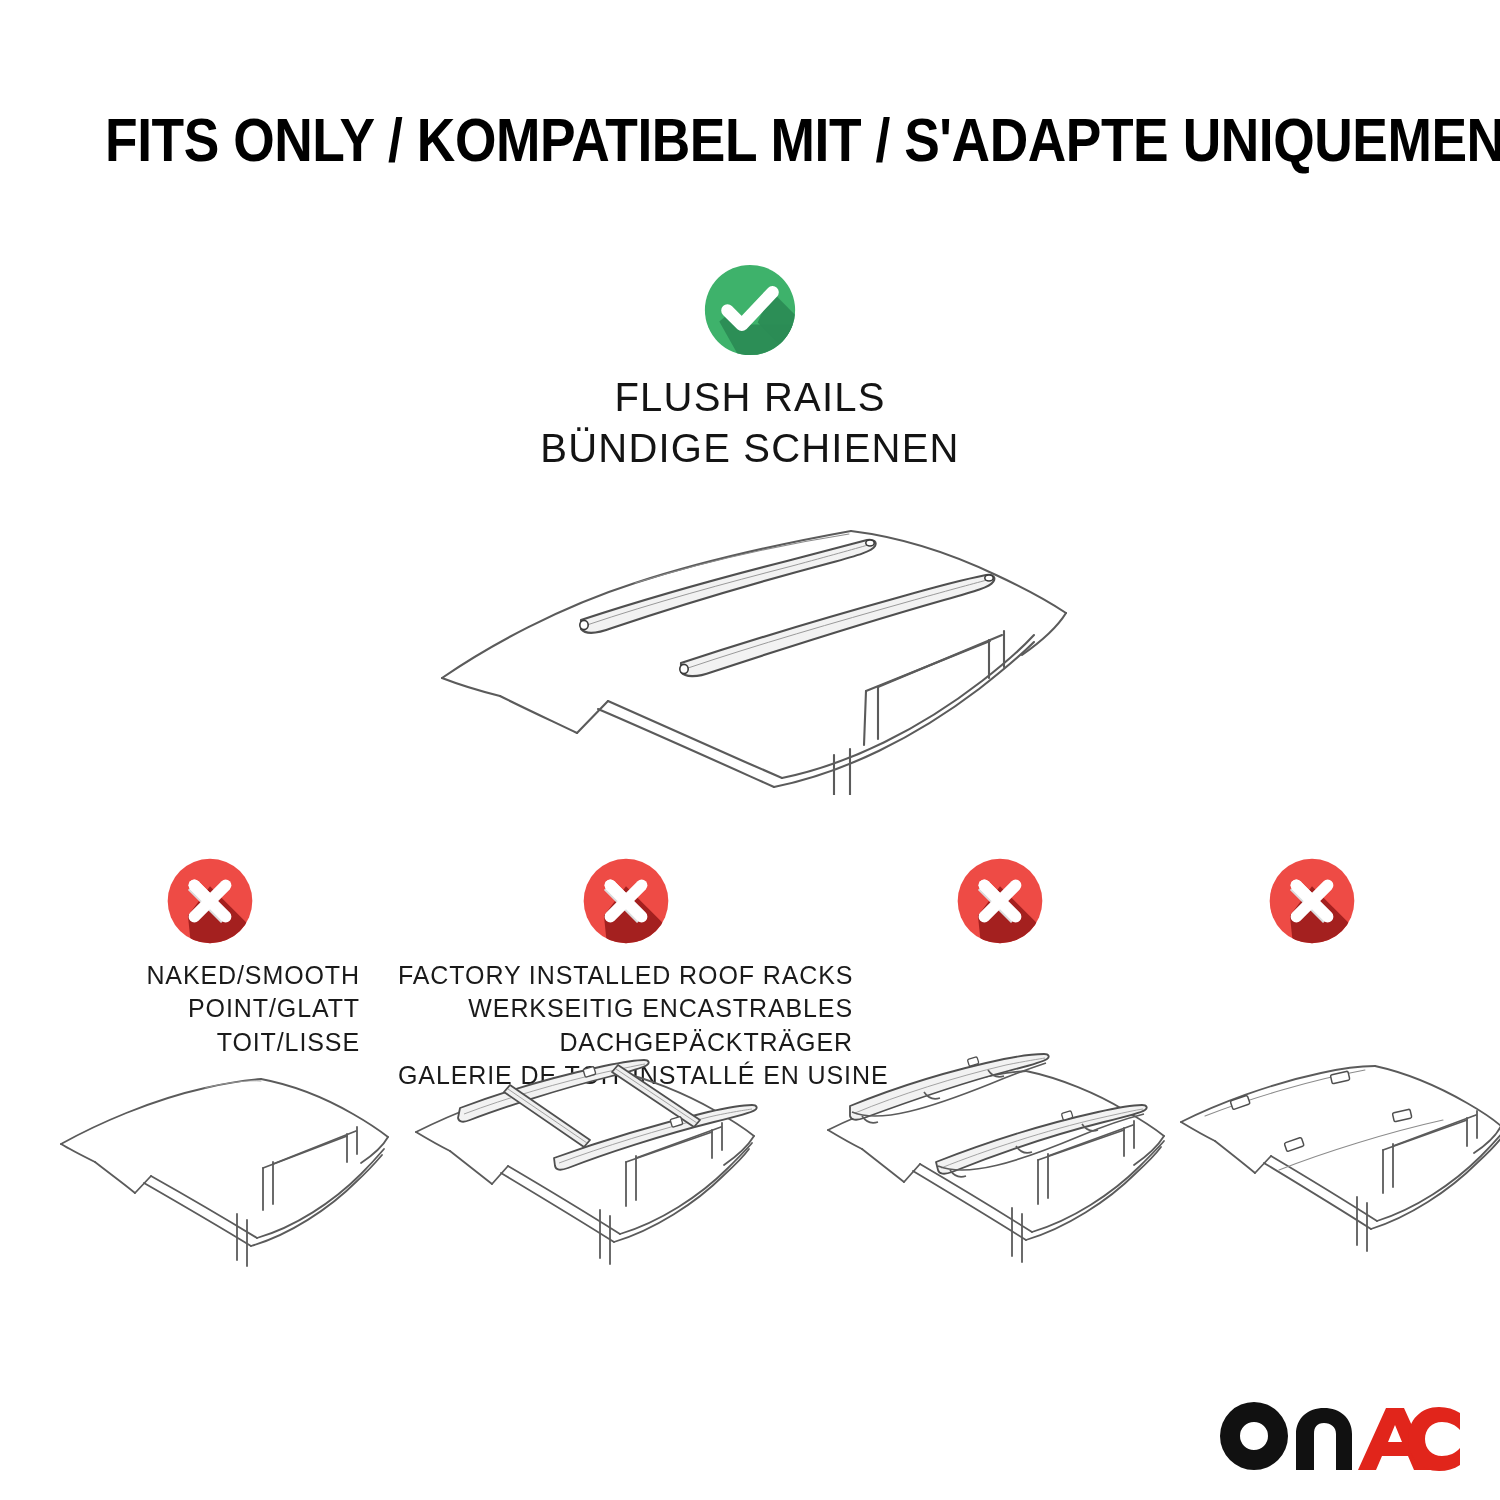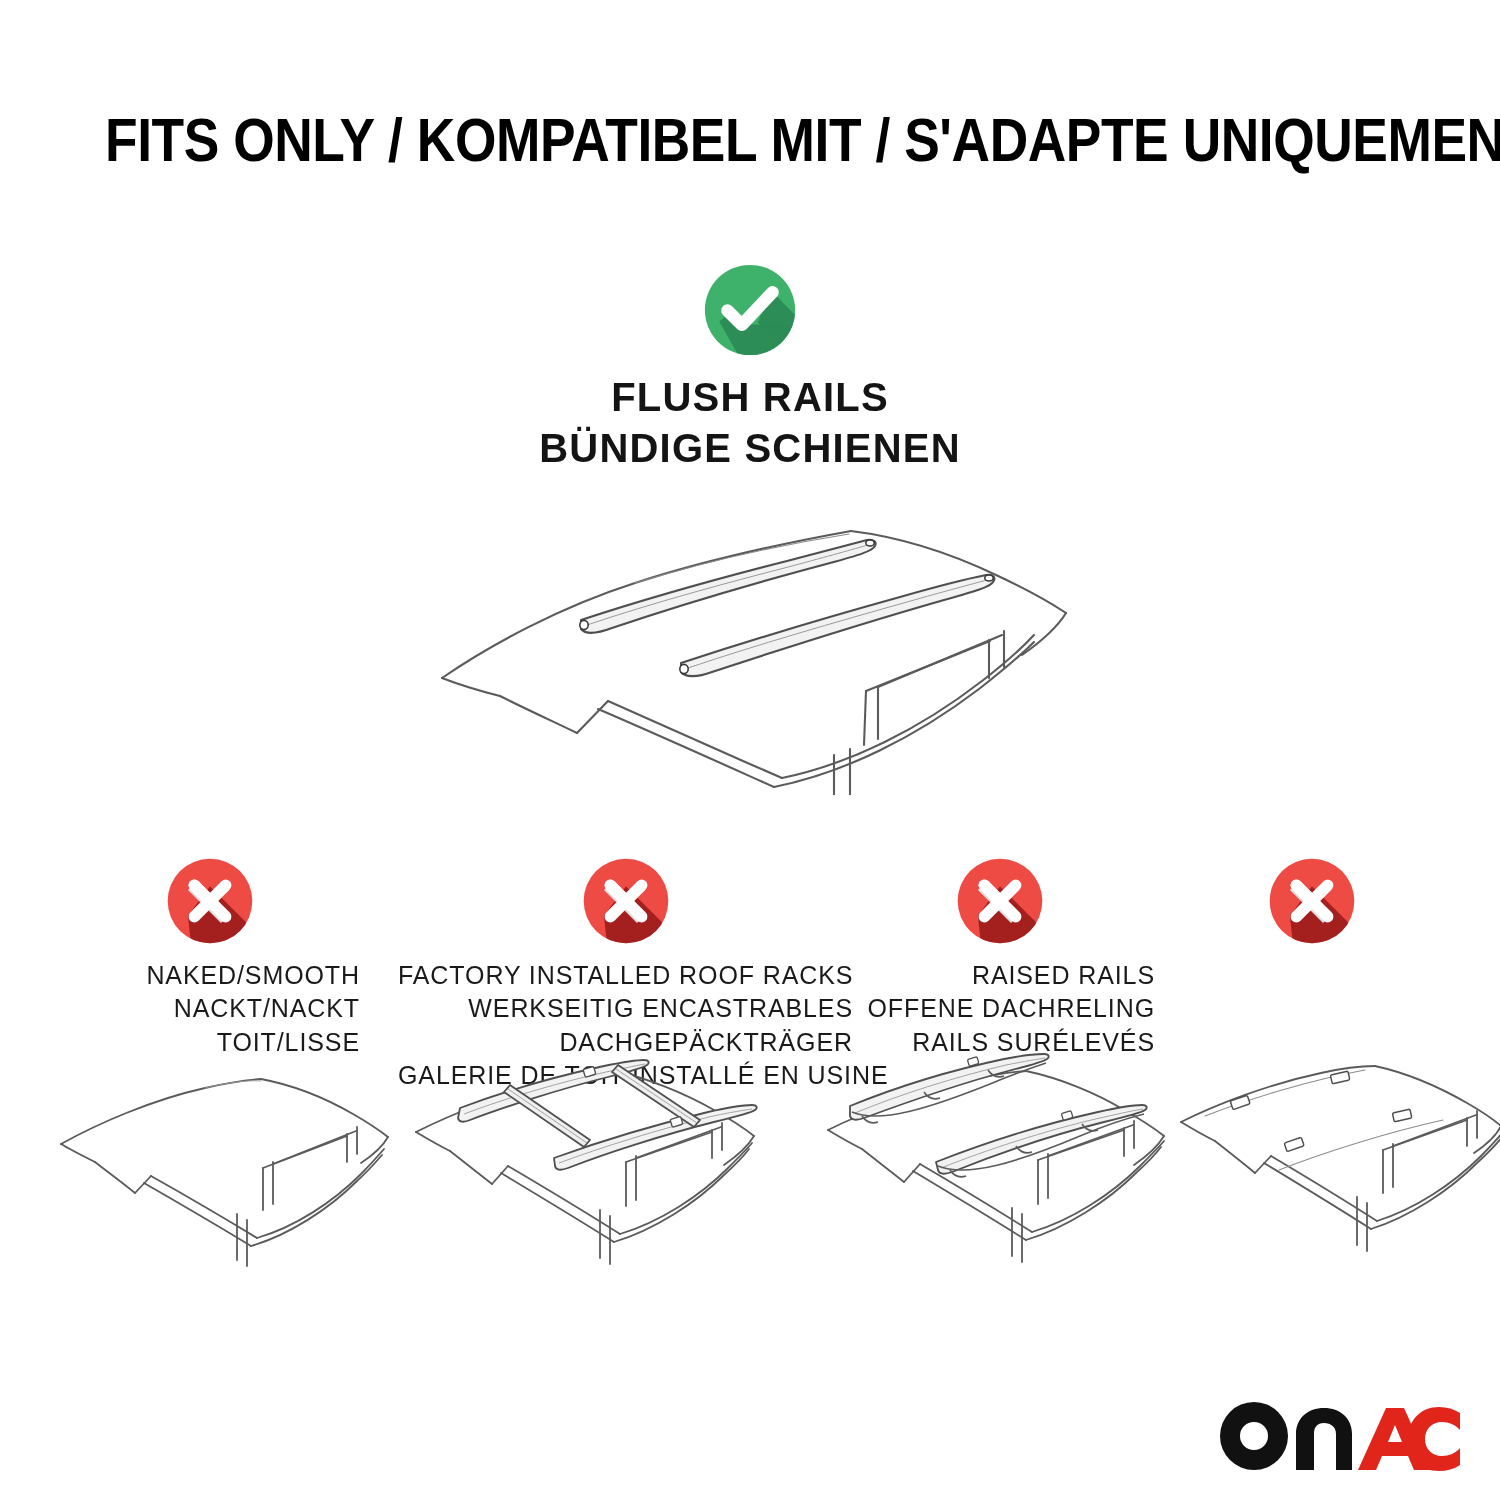--- a/index.html
+++ b/index.html
@@ -45,21 +45,21 @@
   .check-icon-wrap {
     width: 96px;
     height: 96px;
     margin: 0 auto;
     display: block;
   }
   .approved-labels {
     margin-top: 14px;
     font-size: 40px;
     line-height: 1.28;
-    font-weight: 700;
+    font-weight: 400;
     letter-spacing: 1.2px;
     color: #141414;
   }
   .approved-labels div { white-space: nowrap; }
 
   .hero-illustration {
     position: absolute;
     top: 495px;
     left: 430px;
     width: 650px;
@@ -209,21 +209,21 @@
       </g>
       <g stroke="#FFFFFF" stroke-width="12.5" stroke-linecap="round" fill="none">
         <line x1="33" y1="33" x2="67" y2="67"></line>
         <line x1="67" y1="33" x2="33" y2="67"></line>
       </g>
       <line x1="33" y1="33" x2="53" y2="53" stroke="#FFFFFF" stroke-width="12.5" stroke-linecap="round"></line>
     </svg>
   </span>
   <div class="reject-labels">
     <div>NAKED/SMOOTH</div>
-    <div>NACKT/NACKT</div>
+    <div>POINT/GLATT</div>
     <div>TOIT/LISSE</div>
   </div>
 </div>
 
 <div class="reject-col col-1">
   <span class="x-icon-wrap">
     <svg viewBox="0 0 100 100" width="92" height="92" aria-hidden="true">
       <defs>
           <clipPath id="cc1">
             <circle cx="50" cy="50" r="46"></circle>
@@ -266,25 +266,20 @@
       <g clip-path="url(#cc2)">
         <path d="M34 30 L70 66 L62 74 L26 38 Z" fill="#DCDDDE"></path>
       </g>
       <g stroke="#FFFFFF" stroke-width="12.5" stroke-linecap="round" fill="none">
         <line x1="33" y1="33" x2="67" y2="67"></line>
         <line x1="67" y1="33" x2="33" y2="67"></line>
       </g>
       <line x1="33" y1="33" x2="53" y2="53" stroke="#FFFFFF" stroke-width="12.5" stroke-linecap="round"></line>
     </svg>
   </span>
-  <div class="reject-labels">
-    <div>RAISED RAILS</div>
-    <div>OFFENE DACHRELING</div>
-    <div>RAILS SURÉLEVÉS</div>
-  </div>
 </div>
 
 <div class="reject-col col-3">
   <span class="x-icon-wrap">
     <svg viewBox="0 0 100 100" width="92" height="92" aria-hidden="true">
       <defs>
           <clipPath id="cc3">
             <circle cx="50" cy="50" r="46"></circle>
           </clipPath>
         </defs>

